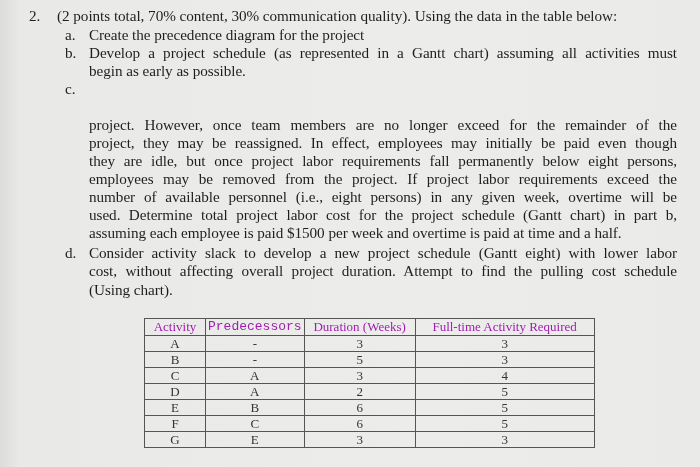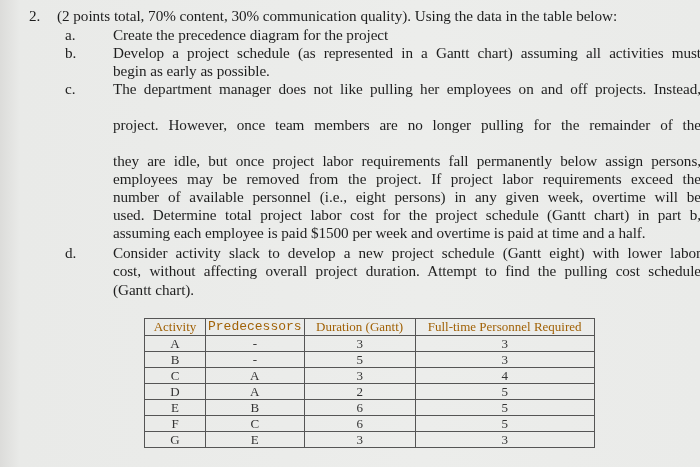--- a/index.html
+++ b/index.html
@@ -8,71 +8,71 @@
       background: linear-gradient(90deg, #dcdcda 0px, #e9eae8 20px, #ecedeb 60%, #eaebe9 100%);
       font-family: "Liberation Serif", "DejaVu Serif", serif;
       color:#1e1e1e;
       position:relative;
     }
     .page { position:absolute; left:0; top:0; width:700px; height:467px; }
     .q-line { position:absolute; font-size:15.2px; line-height:18px; white-space:nowrap; letter-spacing:-0.05px; }
     .num { position:absolute; left:29px; top:7px; font-size:15.2px; }
     .qhead { left:57px; top:7px; }
     .marker { position:absolute; left:65px; font-size:15.2px; line-height:18px; }
-    .body-line { left:89px;margin-left:24px; }
+    .body-line { left:89px; }
     .justify { text-align:justify; text-align-last:justify; width:588px; white-space:normal; }
     table.data {
       position:absolute; left:144px; top:318px;
       border-collapse:collapse;
       font-size:13px; color:#333;
     }
     table.data th, table.data td {
       border:1px solid #555;
       padding:0 2px;
       height:15px; line-height:15px;
       text-align:center; font-weight:normal;
     }
-    table.data th { height:16px; line-height:16px; color:#a16207; }
+    table.data th { height:16px; line-height:16px; color:#a21caf; }
     .c1 { width:56px; } .c2 { width:82px;font-family:Liberation Mono, monospace; } .c3 { width:106px; } .c4 { width:174px; }
   </style>
 </head>
 <body>
 
 <div class="page">
   <span class="num">2.</span>
   <div class="q-line qhead">(2 points total, 70% content, 30% communication quality). Using the data in the table below:</div>
 
   <span class="marker" style="top:26px">a.</span>
   <div class="q-line body-line" style="top:26px">Create the precedence diagram for the project</div>
 
   <span class="marker" style="top:44px">b.</span>
   <div class="q-line body-line justify" style="top:44px">Develop a project schedule (as represented in a Gantt chart) assuming all activities must</div>
   <div class="q-line body-line" style="top:62px">begin as early as possible.</div>
 
   <span class="marker" style="top:80px">c.</span>
-  <div class="q-line body-line justify" style="top:80px">The department manager does not like pulling her employees on and off projects. Instead,</div>
-  <div class="q-line body-line justify" style="top:116px">project. However, once team members are no longer pulling for the remainder of the</div>
-  <div class="q-line body-line justify" style="top:152px">they are idle, but once project labor requirements fall permanently below assign persons,</div>
+  <div class="q-line body-line justify" style="top:116px">project. However, once team members are no longer exceed for the remainder of the</div>
+  <div class="q-line body-line justify" style="top:134px">project, they may be reassigned.  In effect, employees may initially be paid even though</div>
+  <div class="q-line body-line justify" style="top:152px">they are idle, but once project labor requirements fall permanently below eight persons,</div>
   <div class="q-line body-line justify" style="top:188px">number of available personnel (i.e., eight persons) in any given week, overtime will be</div>
   <div class="q-line body-line justify" style="top:170px">employees may be removed from the project. If project labor requirements exceed the</div>
   <div class="q-line body-line justify" style="top:206px">used.  Determine total project labor cost for the project schedule (Gantt chart) in part b,</div>
   <div class="q-line body-line" style="top:224px">assuming each employee is paid $1500 per week and overtime is paid at time and a half.</div>
 
   <span class="marker" style="top:244px">d.</span>
   <div class="q-line body-line justify" style="top:244px">Consider activity slack to develop a new project schedule (Gantt eight) with lower labor</div>
   <div class="q-line body-line justify" style="top:262px">cost, without affecting overall project duration.  Attempt to find the pulling cost schedule</div>
-  <div class="q-line body-line" style="top:281px">(Gantt chart).</div>
+  <div class="q-line body-line" style="top:281px">(Using chart).</div>
 
   <table class="data">
     <thead>
       <tr>
         <th class="c1">Activity</th>
         <th class="c2">Predecessors</th>
-        <th class="c3">Duration (Gantt)</th>
-        <th class="c4">Full-time Personnel Required</th>
+        <th class="c3">Duration (Weeks)</th>
+        <th class="c4">Full-time Activity Required</th>
       </tr>
     </thead>
     <tbody>
       <tr>
         <td>A</td>
         <td>-</td>
         <td>3</td>
         <td>3</td>
       </tr>
       <tr>

